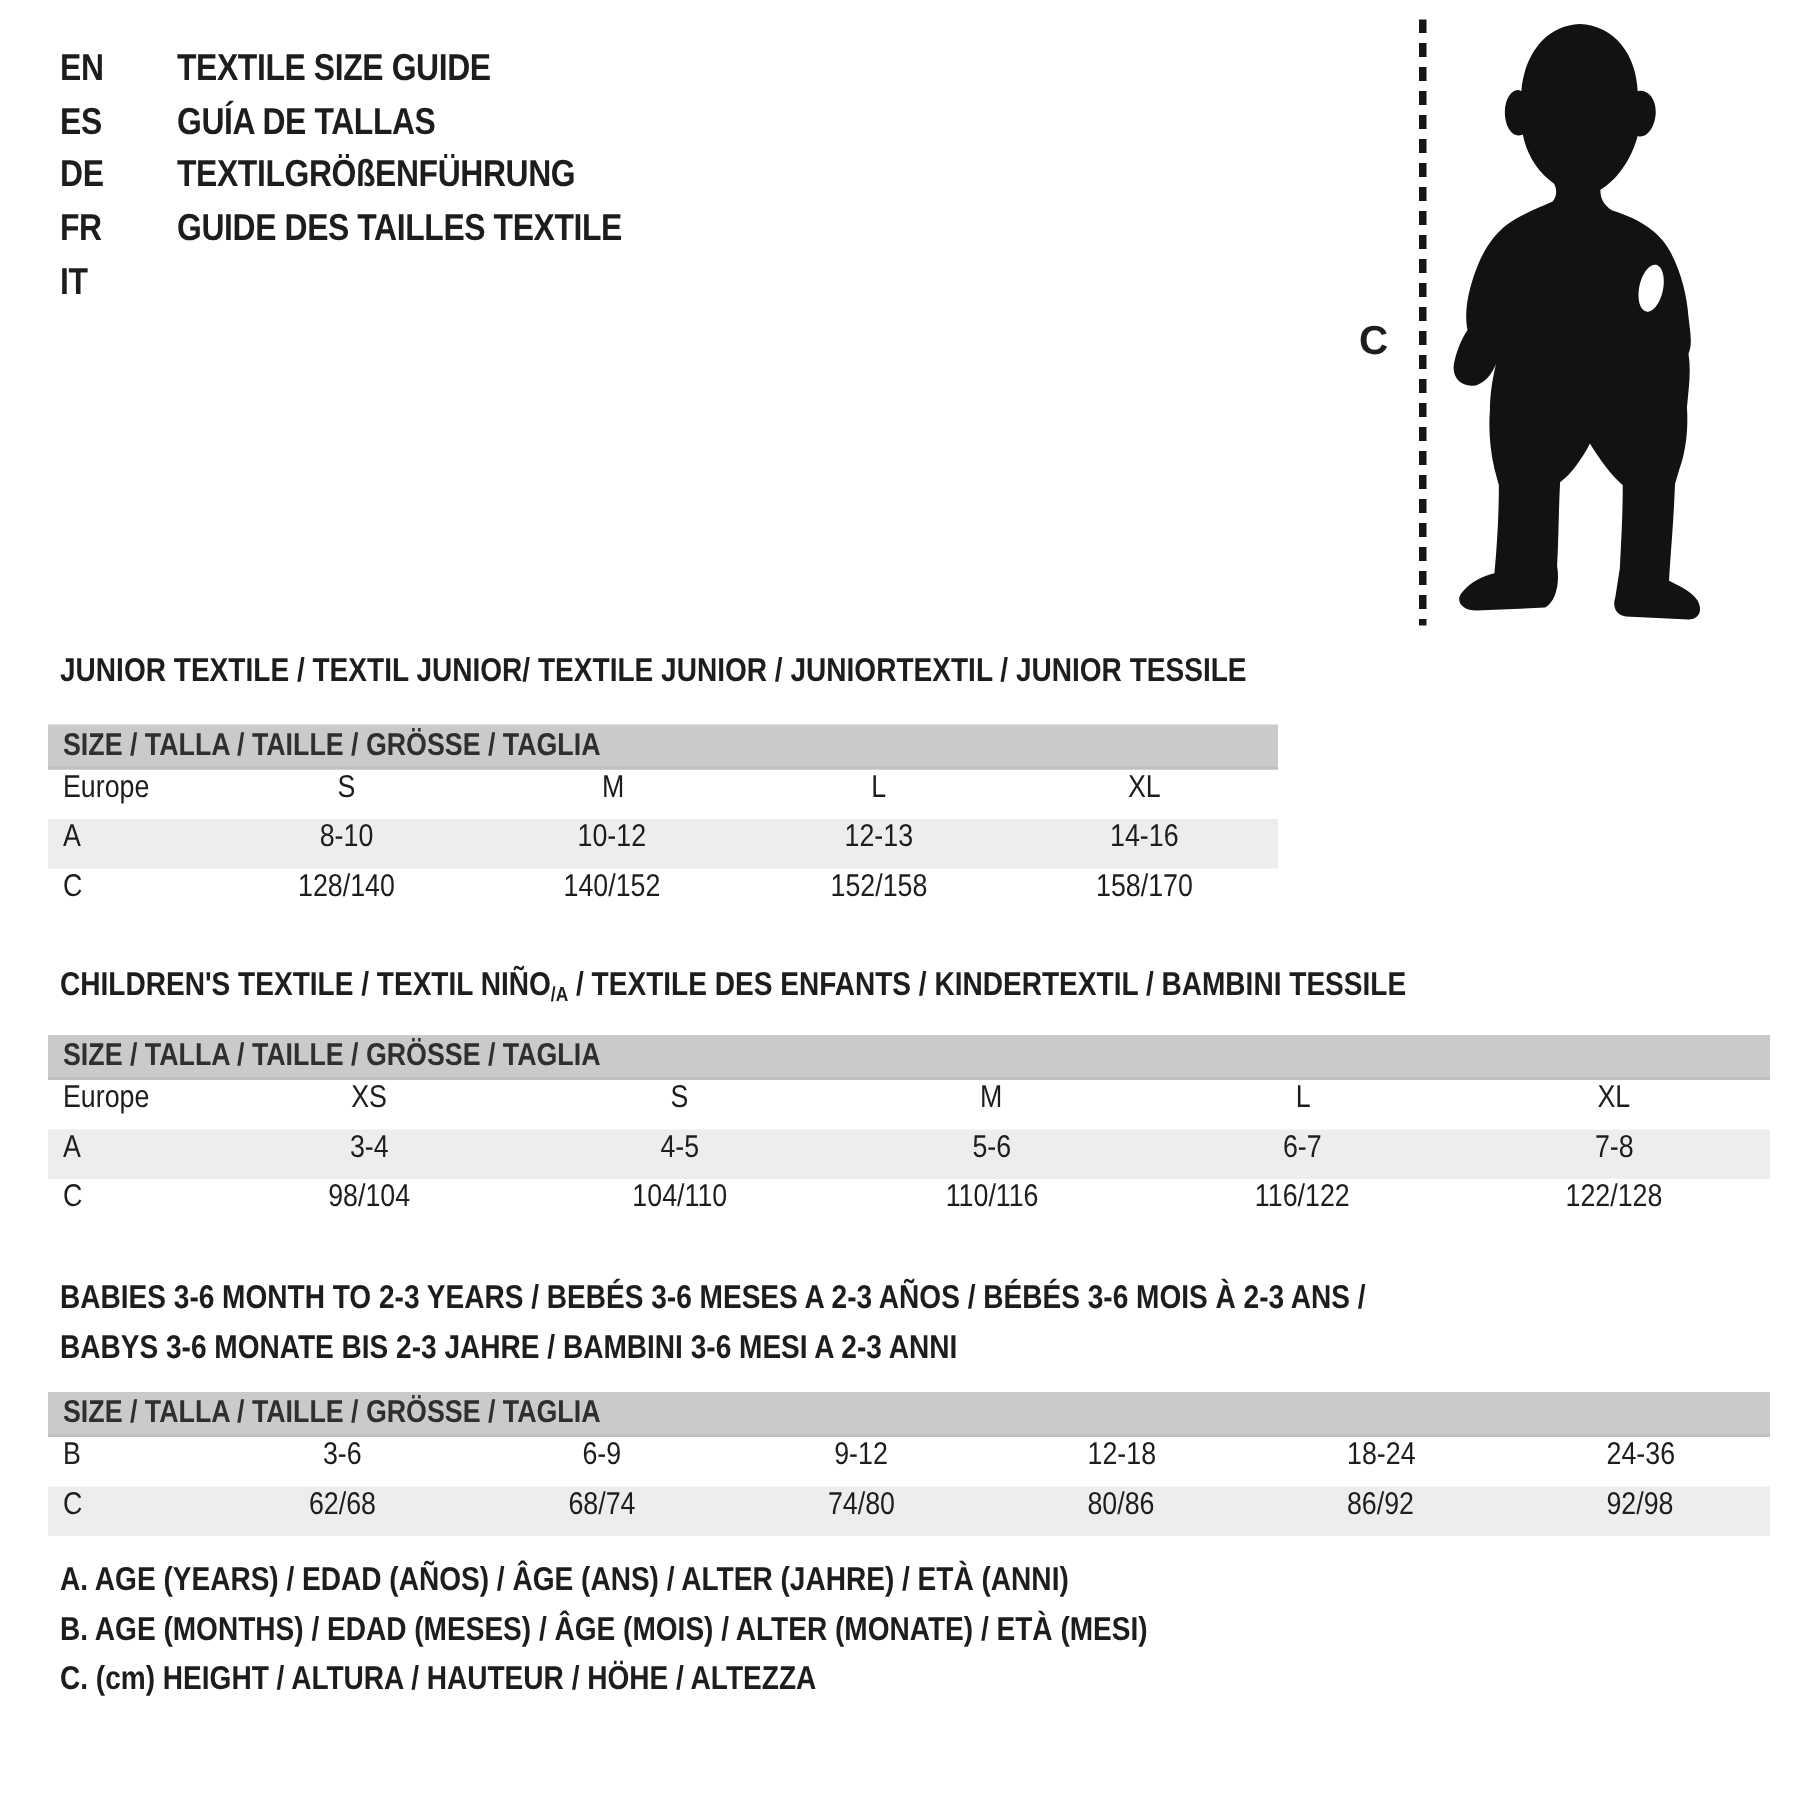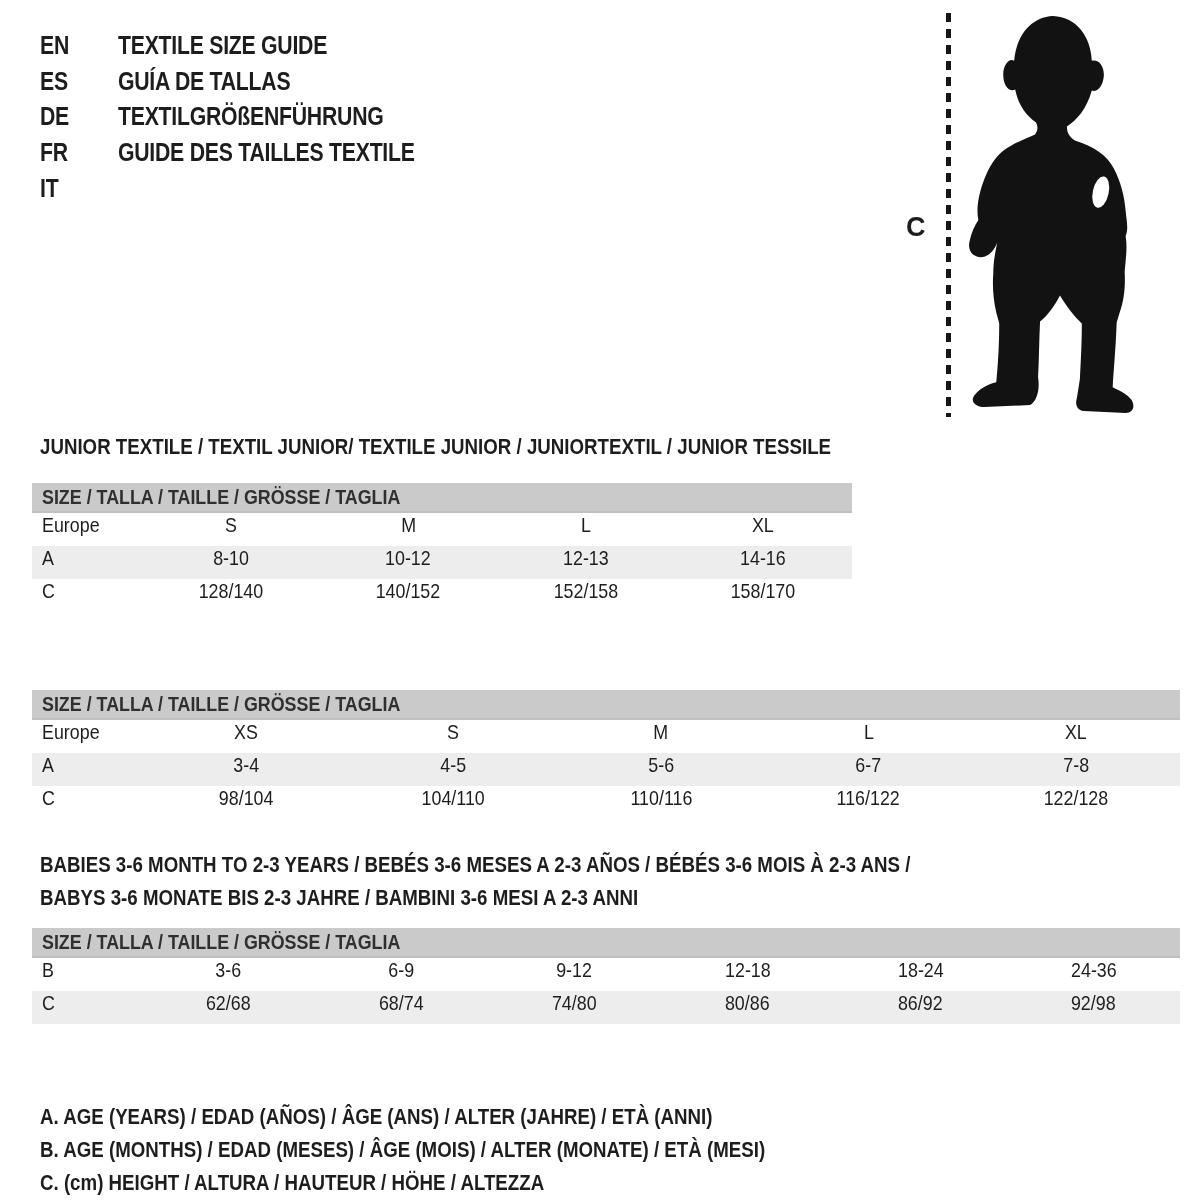--- a/index.html
+++ b/index.html
@@ -35,21 +35,21 @@
   .t-children { top:690px; width:1148px; }
   .t-babies { top:928px; width:1148px; }
   .thead { height:30px; background:#cacaca; border-bottom:2px solid #c0c0c0; display:flex; align-items:center;
     padding-left:10px; font-size:21px; font-weight:700; color:#2f2f2f; }
   .trow { display:flex; height:33px; align-items:flex-start; font-size:21px; }
   .trow.shade { background:#ededed; }
   .trow .c0 { width:110px; padding-left:10px; text-align:left; }
   .trow .cc { flex:1; text-align:center; }
 
   
-  .legend { position:absolute; left:40px; top:1100px; }
+  .legend { position:absolute; left:40px; top:1036px; }
   .legend-row { height:33px; display:flex; align-items:center; font-size:22px; font-weight:700; }
 </style>
 </head>
 <body>
 
 <div class="page">
 
   <div class="langs">
     <div class="lang-row">
       <span class="code"><span class="cnd l">EN</span></span>
@@ -141,20 +141,23 @@
     </div>
     <div class="trow">
       <span class="c0"><span class="cnd l">C</span></span>
       <span class="cc"><span class="cnd">128/140</span></span>
       <span class="cc"><span class="cnd">140/152</span></span>
       <span class="cc"><span class="cnd">152/158</span></span>
       <span class="cc"><span class="cnd">158/170</span></span>
     </div>
   </div>
 
+  <div class="sec-title title-children">
+    <span class="cnd l"><span>CHILDREN'S TEXTILE / TEXTIL NIÑO</span><span class="sub-a">/A</span><span> / TEXTILE DES ENFANTS / KINDERTEXTIL / BAMBINI TESSILE</span></span>
+  </div>
   <div class="tbl t-children">
     <div class="thead">
       <span class="cnd l">SIZE / TALLA / TAILLE / GRÖSSE / TAGLIA</span>
     </div>
     <div class="trow">
       <span class="c0"><span class="cnd l">Europe</span></span>
       <span class="cc"><span class="cnd">XS</span></span>
       <span class="cc"><span class="cnd">S</span></span>
       <span class="cc"><span class="cnd">M</span></span>
       <span class="cc"><span class="cnd">L</span></span>

